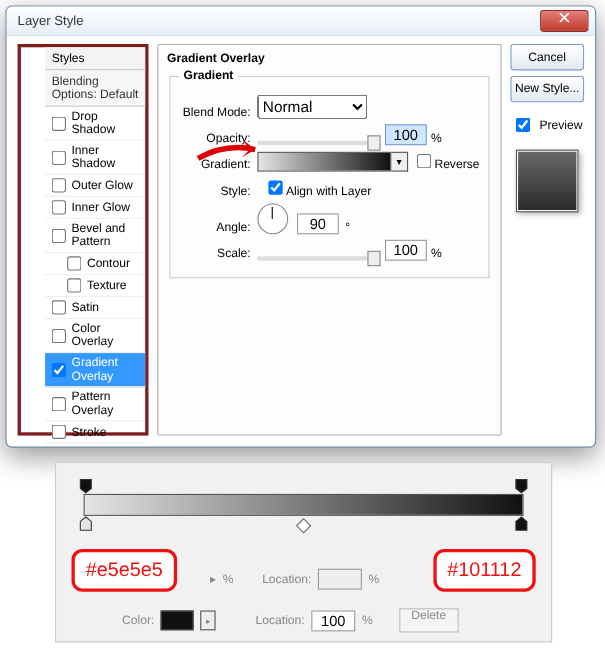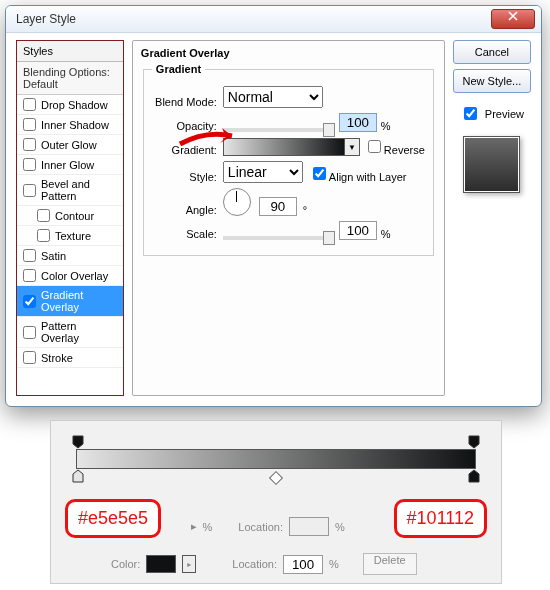--- a/index.html
+++ b/index.html
@@ -44,24 +44,25 @@
     font-family: Arial;
   }
   .dialog-body {
     position: absolute;
     left: 10px; top: 34px; right: 10px; bottom: 10px;
     display: flex;
   }
   
   .styles-panel {
     width: 130px;
-    border: 1px solid #7f1d1d;
+    border: 3px solid #7f1d1d;
     background: #fff;
     margin-right: 8px;
     position: relative;
+    padding-left: 22px;
   }
   .styles-header {
     background: #f3f3f3;
     border-bottom: 1px solid #bbb;
     padding: 4px 6px;
     font-size: 11px;
   }
   .styles-sub {
     background: #f7f7f7;
     border-bottom: 1px solid #ccc;
@@ -340,23 +341,20 @@
         <div class="row">
           <span class="lbl">Gradient:</span>
           <span class="gradient-preview"></span>
           <span class="grad-drop">▼</span>
           <input type="checkbox" style="margin-left: 8px;">
           <span>Reverse</span>
         </div>
 
         <div class="row">
           <span class="lbl">Style:</span>
-          <select style="width:80px;">
-            <option>Linear</option>
-          </select>
           <input type="checkbox" checked="" style="margin-left: 10px;">
           <span>Align with Layer</span>
         </div>
 
         <div class="row">
           <span class="lbl">Angle:</span>
           <span class="angle-dial"></span>
           <input class="num-input plain" value="90" style="">
           <span style="margin-left:6px;">°</span>
         </div>

